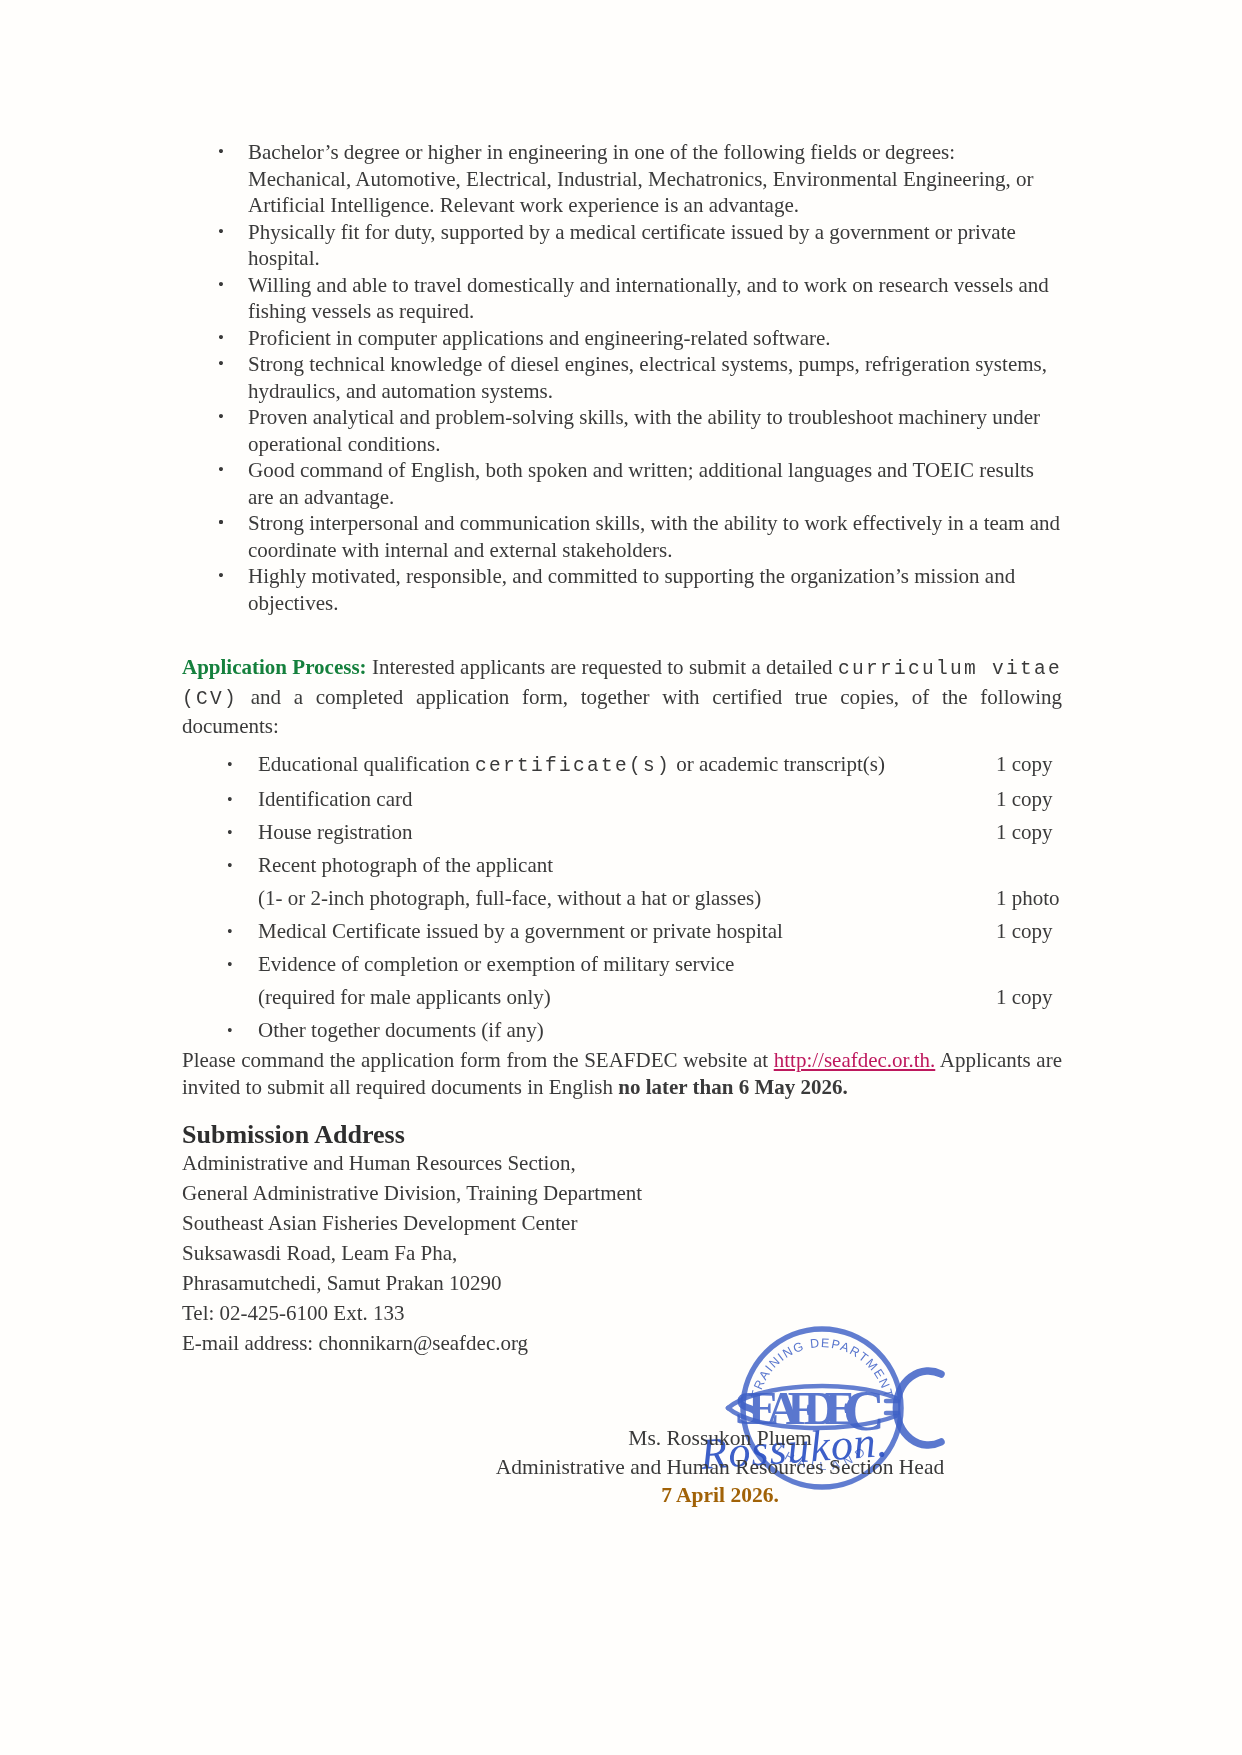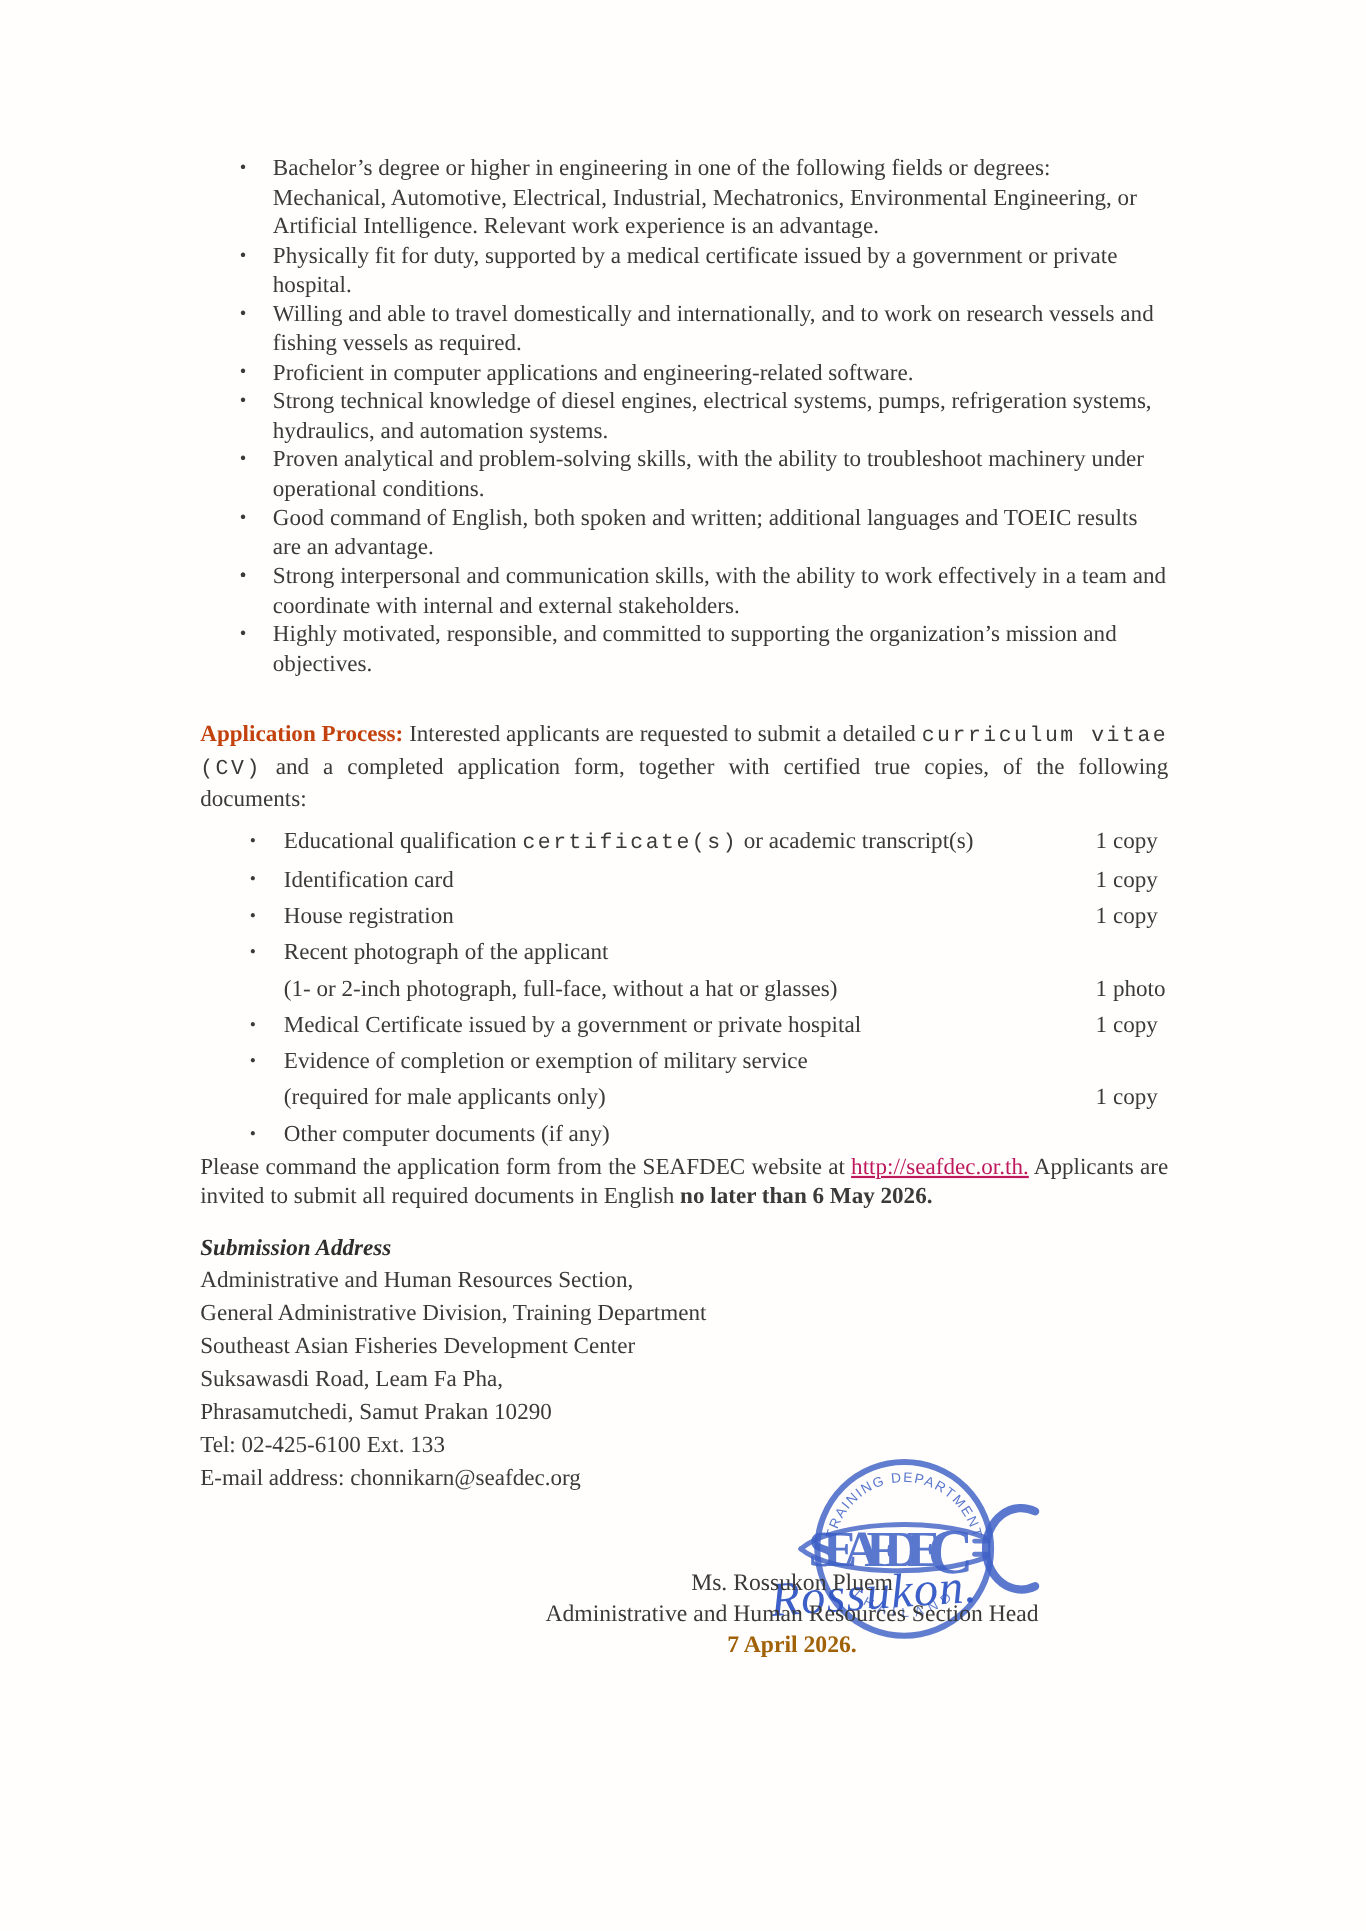--- a/index.html
+++ b/index.html
@@ -14,33 +14,33 @@
   }
   .content{position:absolute;left:182px;top:0;width:880px;}
 
   
   .qual-list{list-style:none;margin:139px 0 0 0;padding:0;font-size:21px;line-height:26.5px;}
   .qual-list li{position:relative;padding-left:66px;text-align:left;}
   .qual-list .bullet{position:absolute;left:36px;top:0;font-size:17px;}
 
   
   .para{margin:38px 0 0 0;font-size:21px;line-height:27.5px;text-align:justify;}
-  .para b{color:#c2410c;}
+  .para b{color:#15803d;}
   .spaced{letter-spacing:2.3px;font-family:"Liberation Mono", monospace;font-size:19.5px;}
   .dl-para{margin:0;font-size:21px;line-height:27.5px;text-align:justify;}
   .dl-para a{color:#be185d;text-decoration:underline;}
 
   
   .docs{margin-top:7px;font-size:21px;}
   .doc-line{display:grid;grid-template-columns:76px 738px 66px;line-height:33px;}
   .doc-line .dbullet{padding-left:45px;font-size:16px;}
   .doc-line .dval{text-align:left;}
 
   
-  .sub-heading{margin-top:19px;font-size:21px;line-height:27px;font-weight:bold;color:#2e2e2e;font-style:italic;}
+  .sub-heading{margin-top:19px;font-size:26px;line-height:27px;font-weight:bold;color:#2e2e2e;}
   .addr{font-size:21px;line-height:30px;}
 
   
   .stamp{position:absolute;left:698px;top:1320px;width:260px;height:178px;}
   .signature{
     position:absolute;left:700px;top:1420px;width:260px;
     font-family:"Liberation Serif", serif;font-style:italic;
     font-size:44px;color:#2d52c4;transform:rotate(-4deg);
     opacity:.92;letter-spacing:1px;
   }
@@ -104,21 +104,21 @@
           <span class="dtext"><span>Evidence of completion or exemption of military service</span></span>
           <span class="dval"></span>
         </div>
         <div class="doc-line">
           <span class="dbullet"></span>
           <span class="dtext"><span>(required for male applicants only)</span></span>
           <span class="dval">1 copy</span>
         </div>
         <div class="doc-line">
           <span class="dbullet">•</span>
-          <span class="dtext"><span>Other computer documents (if any)</span></span>
+          <span class="dtext"><span>Other together documents (if any)</span></span>
           <span class="dval"></span>
         </div>
       </div>
 
     <p class="dl-para" id="download-para"><span>Please command the application form from the SEAFDEC website at </span><a href="#">http://seafdec.or.th.</a><span> Applicants are invited to submit all required documents in English </span><b>no later than 6 May 2026.</b></p>
 
     <div class="sub-heading">Submission Address</div>
 
     <div class="addr" id="addr">
         <div>Administrative and Human Resources Section,</div>

